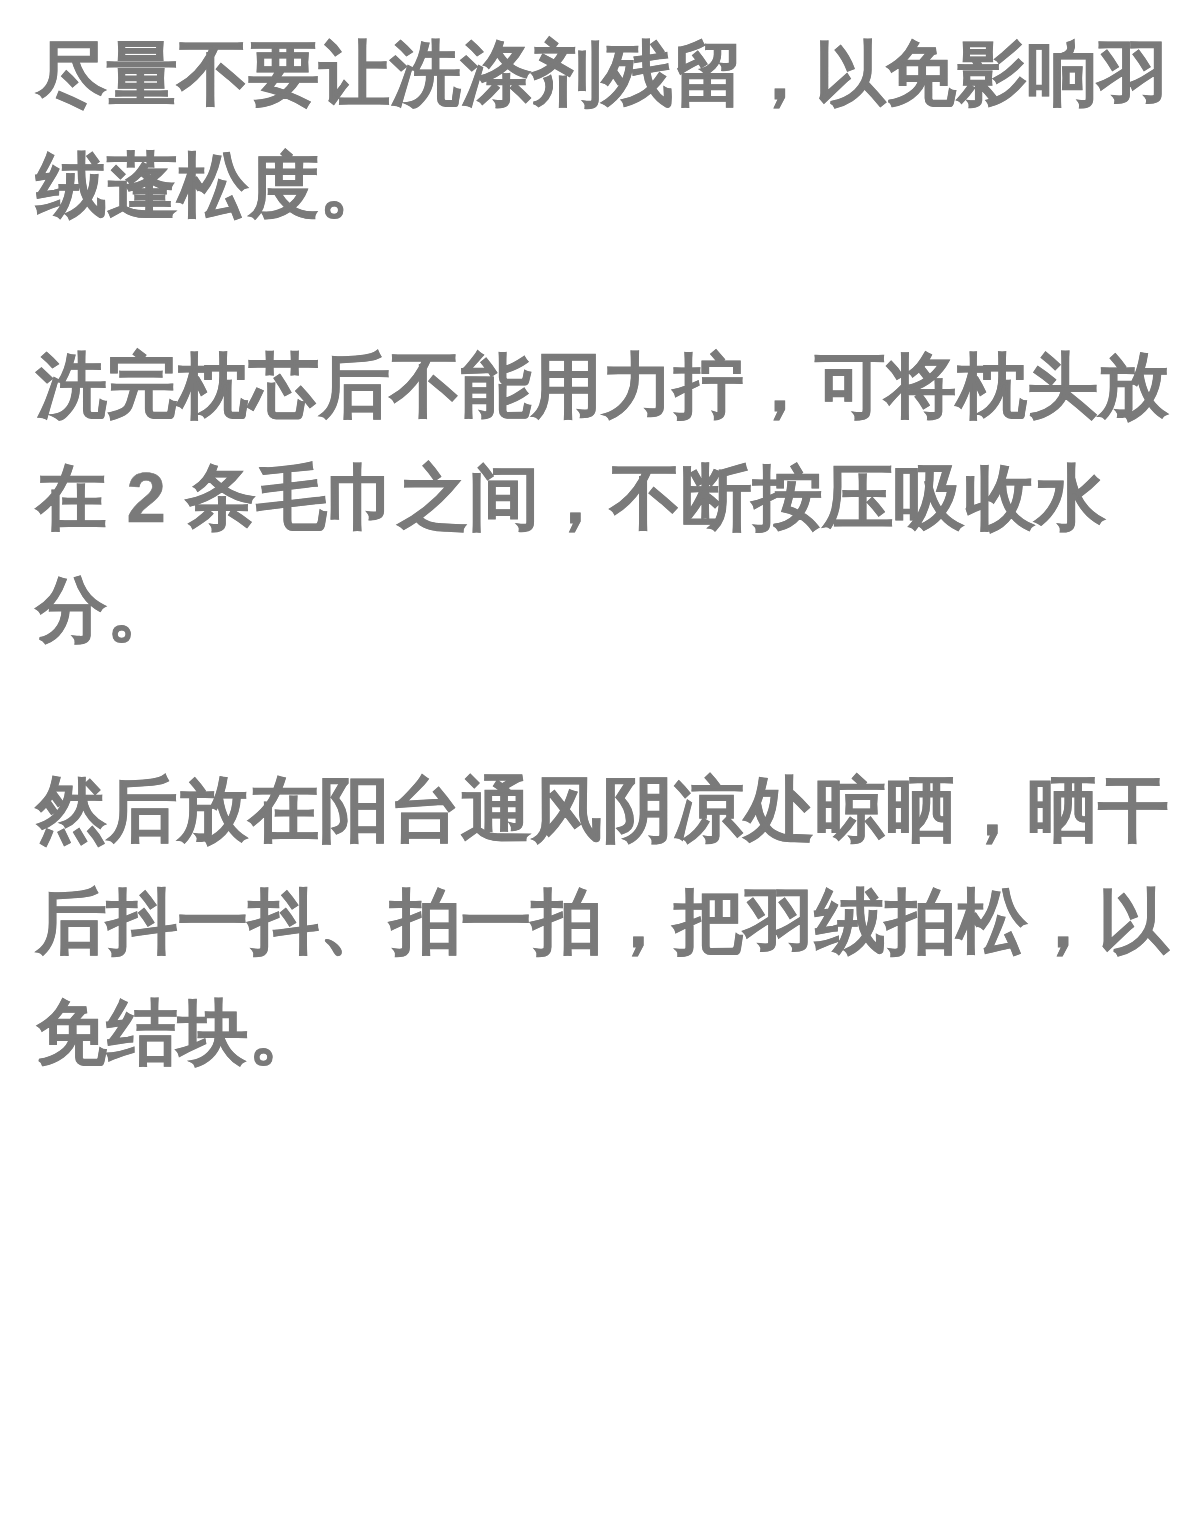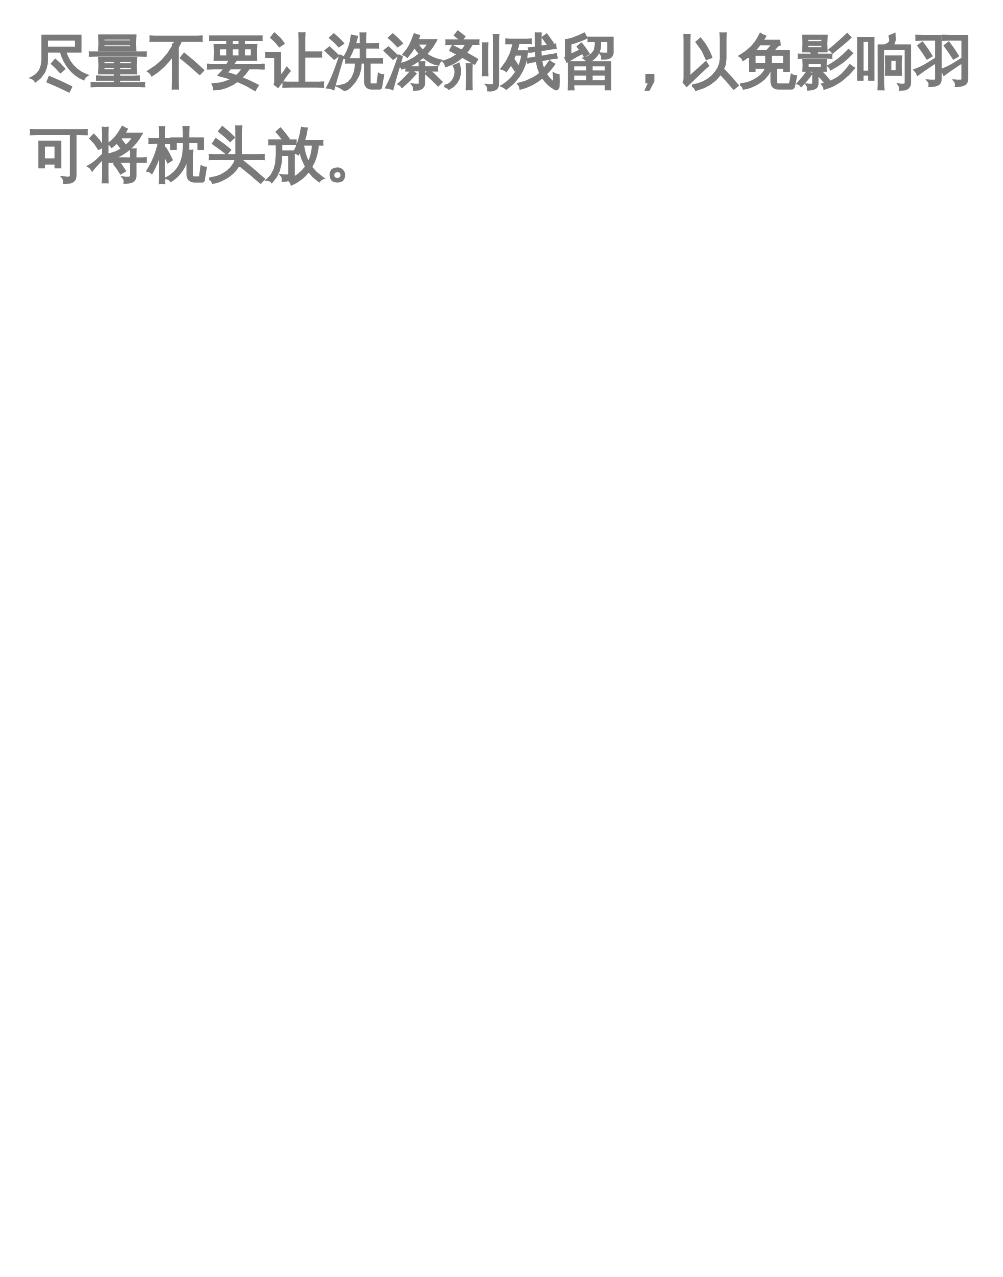--- a/index.html
+++ b/index.html
@@ -33,19 +33,29 @@
     -webkit-text-stroke: 0.5px var(--text-color);
   }
 </style>
 </head>
 <body>
 
 <div class="article-body">
 
   <div class="para">
     <div class="line">尽量不要让洗涤剂残留，以免影响羽</div>
-    <div class="line">可将枕头放。</div>
+    <div class="line">绒蓬松度。</div>
   </div>
 
+  <div class="para">
+    <div class="line">洗完枕芯后不能用力拧，可将枕头放</div>
+    <div class="line">在 2 条毛巾之间，不断按压吸收水</div>
+    <div class="line">分。</div>
+  </div>
 
+  <div class="para">
+    <div class="line">然后放在阳台通风阴凉处晾晒，晒干</div>
+    <div class="line">后抖一抖、拍一拍，把羽绒拍松，以</div>
+    <div class="line">免结块。</div>
+  </div>
 
 
 </div>
 
 </body></html>

